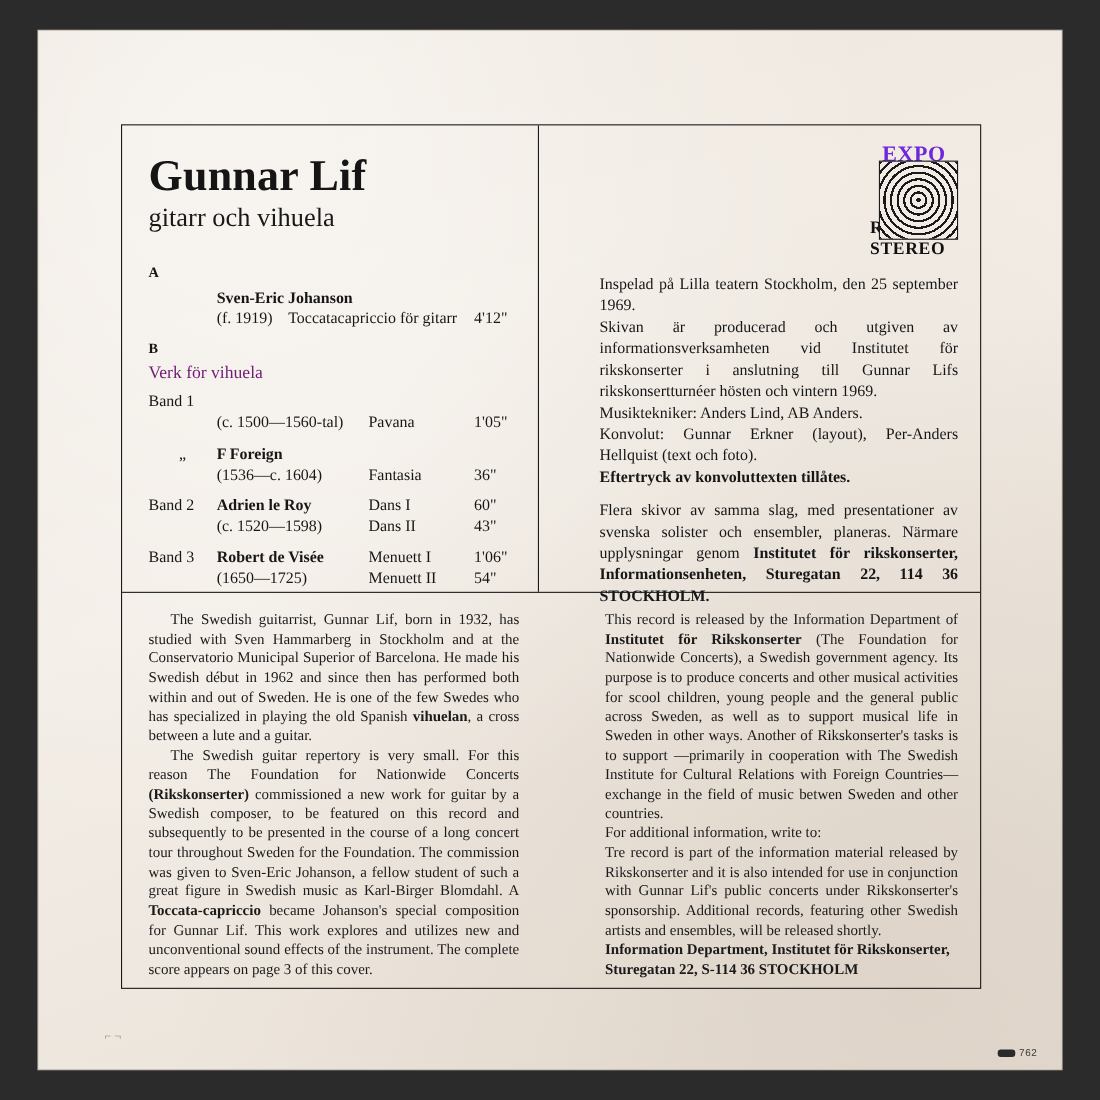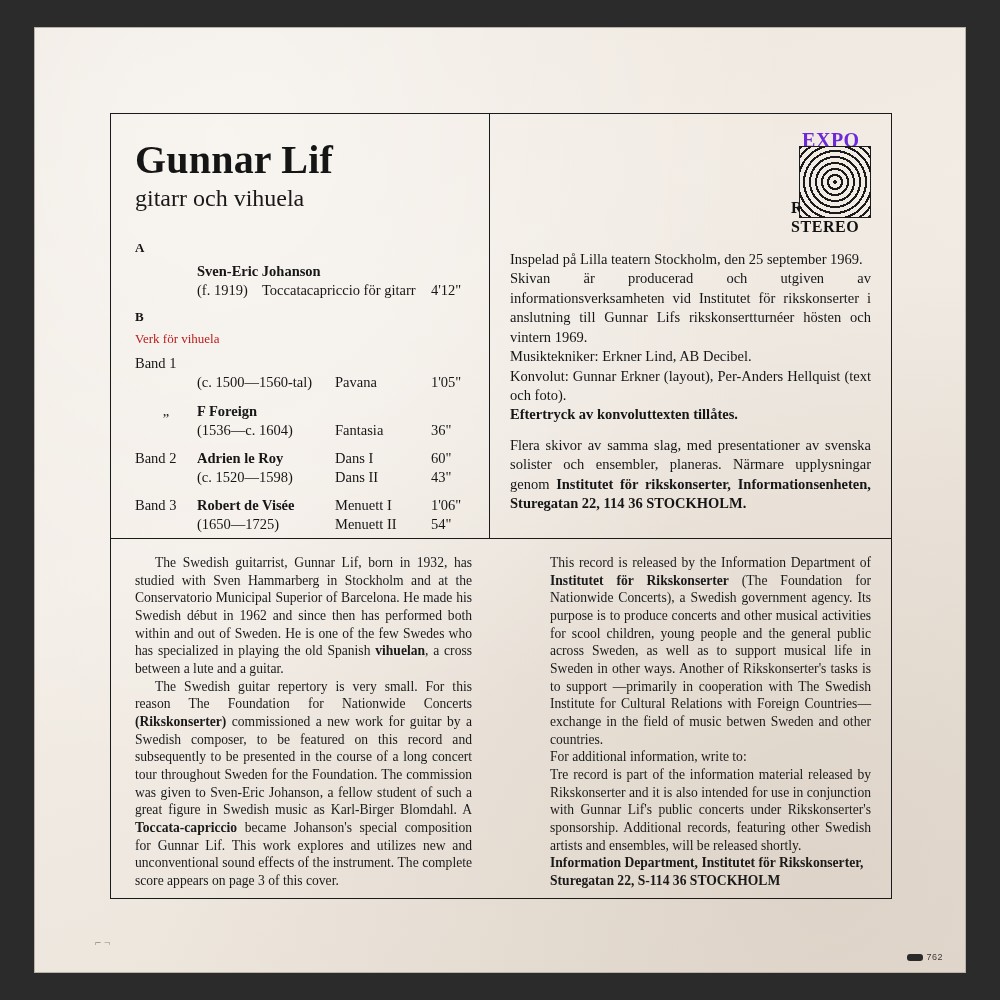--- a/index.html
+++ b/index.html
@@ -40,20 +40,21 @@
     height: 786px;
     border: 1.5px solid #1a1a1a;
     box-sizing: border-box;
   }
   
   .top {
     position: relative;
     height: 424px;
     display: flex;
     box-sizing: border-box;
+    gap: 35px;
   }
   .top-left {
     width: 379px;
     box-sizing: border-box;
     padding: 22px 12px 0 24px;
     border-right: 1.5px solid #1a1a1a;
   }
   .top-right {
     flex: 1;
     box-sizing: border-box;
@@ -98,23 +99,23 @@
     width: 62px;
     flex: 0 0 62px;
   }
   .trk .mid { flex: 1 1 auto; }
   .trk .nm { font-weight: bold; }
   .trk .work { width: 96px; flex: 0 0 96px; }
   .trk .dur { width: 46px; flex: 0 0 46px; text-align: left; }
   .indent { margin-left: 62px; }
   .grp { margin-bottom: 9px; }
   .vihuela-head {
-    font-size: 13px;
+    font-size: 16px;
     margin: 0 0 7px 0;
-    color: #b91c1c;
+    color: #701a75;
   }
   .quote-mark {
     width: 62px;
     flex: 0 0 62px;
     text-align: center;
     font-size: 14.5px;
   }
 
   
   .logo-row {
@@ -315,21 +316,21 @@
             <span>RIKS EP 7</span><br>
             <span>STEREO</span>
           </span>
           <span class="logo-box"></span>
         </div>
 
         <div style="height:118px"></div>
 
         <p class="rtxt">Inspelad på Lilla teatern Stockholm, den 25 september 1969.</p>
         <p class="rtxt">Skivan är producerad och utgiven av informationsverksamheten vid Institutet för rikskonserter i anslutning till Gunnar Lifs rikskonsertturnéer hösten och vintern 1969.</p>
-        <p class="rtxt">Musiktekniker: Erkner Lind, AB Decibel.</p>
+        <p class="rtxt">Musiktekniker: Anders Lind, AB Anders.</p>
         <p class="rtxt">Konvolut: Gunnar Erkner (layout), Per-Anders Hellquist (text och foto).</p>
         <p class="rtxt"><b>Eftertryck av konvoluttexten tillåtes.</b></p>
 
         <p class="rtxt gap"><span>Flera skivor av samma slag, med presentationer av svenska solister och ensembler, planeras. Närmare upplysningar genom </span><b>Institutet för rikskonserter, Informationsenheten, Sturegatan 22, 114 36 STOCKHOLM.</b></p>
       </div>
 
       <div class="divider-h"></div>
     </div>
 
     <div class="bottom">

